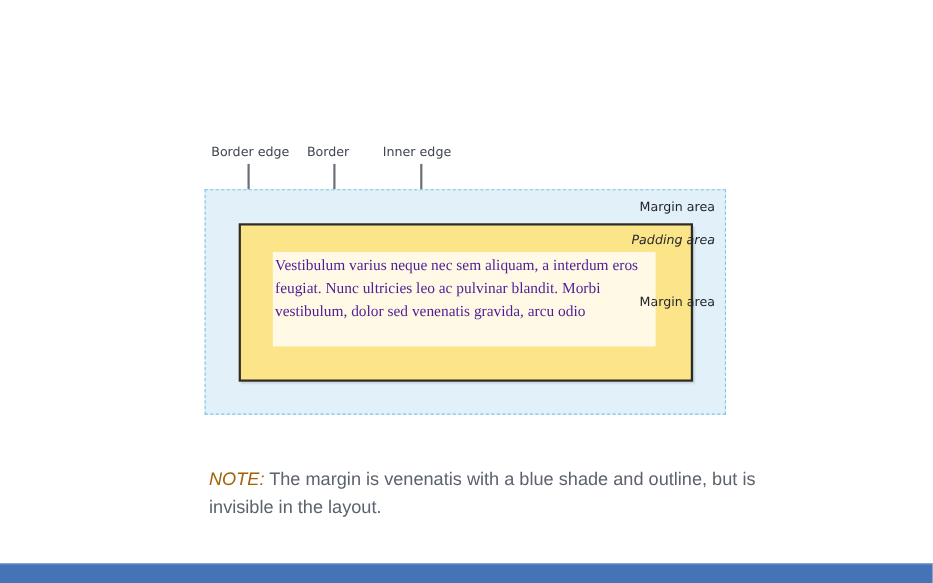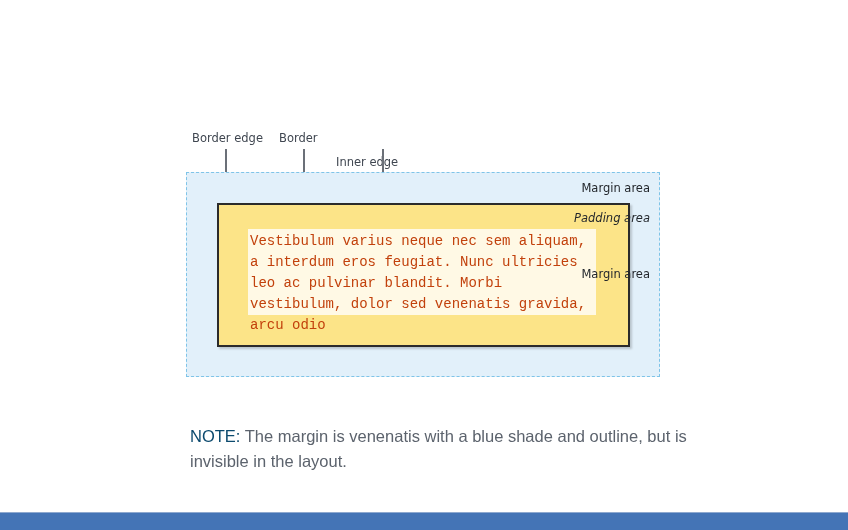--- a/index.html
+++ b/index.html
@@ -44,21 +44,21 @@
     font-family: "DejaVu Sans", sans-serif;
   }
   .callout-line {
     position: absolute;
     width: 1.6px;
     background: #6b7078;
   }
 
   #label-outer  { left: 192px; top: 131px; }
   #label-border { left: 279px; top: 131px; }
-  #label-inner  { left: 336px; top: 131px; margin-top: 24px; }
+  #label-inner  { left: 348px; top: 131px; }
 
   #line-outer  { left: 225px; top: 149px; height: 24px; }
   #line-border { left: 303px; top: 149px; height: 57px; }
   #line-inner  { left: 382px; top: 149px; height: 84px; }
 
   
   .margin-box {
     position: absolute;
     left: 186px;
     top: 172px;
@@ -92,22 +92,22 @@
     box-sizing: border-box;
   }
 
   .content-text {
     position: absolute;
     left: 250px;
     top: 231px;
     width: 348px;
     font-size: 14px;
     line-height: 21px;
-    color: #c2410c;
-    font-family: Liberation Mono, monospace;
+    color: #4c1d95;
+    font-family: Liberation Serif, serif;
   }
 
   
   .area-label {
     position: absolute;
     font-size: 11.5px;
     color: #23272c;
     white-space: nowrap;
     text-align: left;
     font-family: "DejaVu Sans", sans-serif;
@@ -121,21 +121,22 @@
     position: absolute;
     left: 190px;
     top: 424px;
     width: 500px;
     font-size: 16.5px;
     line-height: 25px;
     color: #5c636d;
     font-family: "Liberation Sans", sans-serif;
   }
   .note-tag {
-    color: #0c4a6e;
+    color: #a16207;
+    font-style: italic;
   }
 
   
   .footer-bar {
     position: absolute;
     left: 0;
     top: 512px;
     width: 848px;
     height: 18px;
     background: #4474b6;

